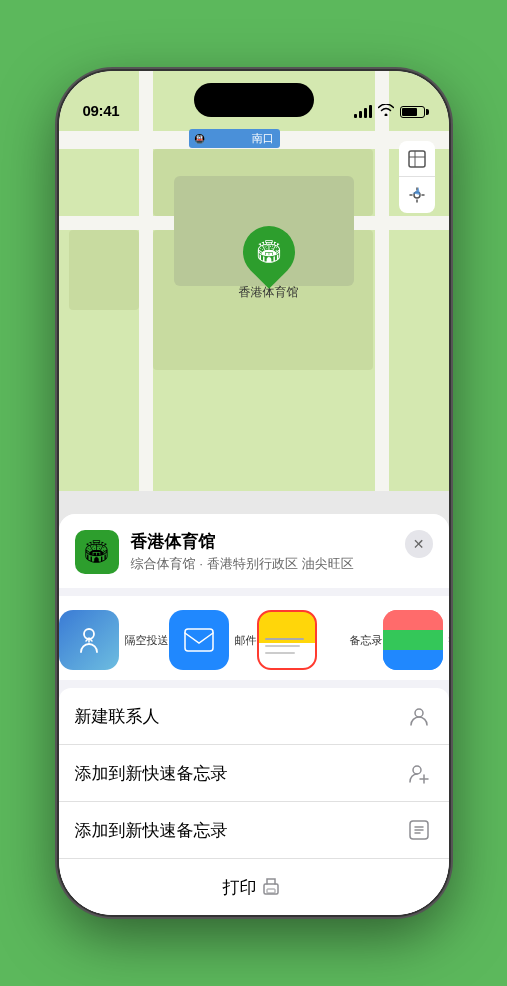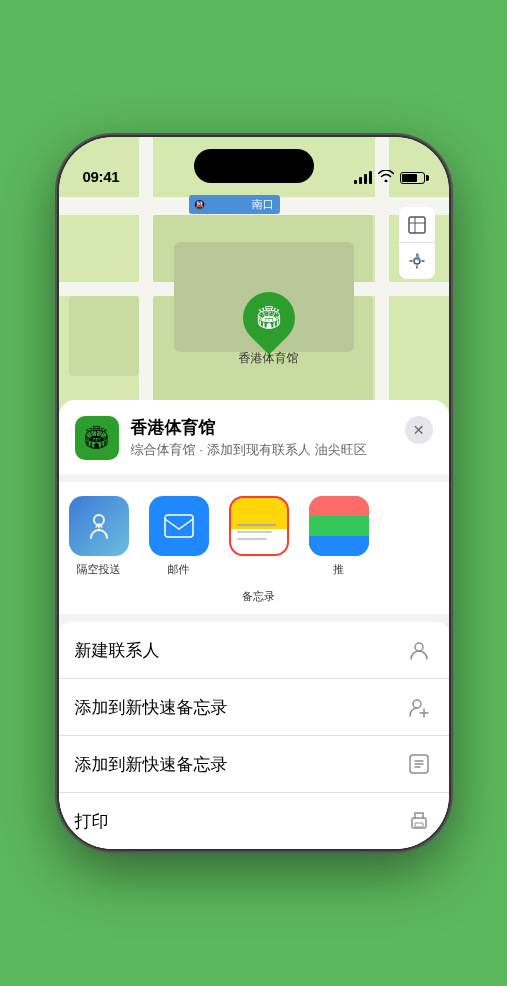--- a/index.html
+++ b/index.html
@@ -9,21 +9,21 @@
       height: 986px;
       background: #5cb85c;
       display: flex;
       align-items: center;
       justify-content: center;
       font-family: -apple-system, "PingFang SC", "Helvetica Neue", sans-serif;
     }
 
     .phone-frame {
       width: 390px;
-      height: 712px;
+      height: 844px;
       background: #000;
       border-radius: 54px;
       position: relative;
       overflow: hidden;
       box-shadow: 0 0 0 2px #333, 0 0 0 4px #555, 0 20px 60px rgba(0,0,0,0.5);
     }
 
     .phone-screen {
       position: absolute;
       top: 0; left: 0; right: 0; bottom: 0;
@@ -345,21 +345,21 @@
       padding: 14px 0 10px;
       display: flex;
       overflow-x: auto;
       scrollbar-width: none;
     }
 
     .share-row::-webkit-scrollbar { display: none; }
 
     .share-item {
       display: flex;
-      flex-direction: column;
+      flex-direction: row;
       align-items: center;
       gap: 6px;
       min-width: 80px;
       flex-shrink: 0;
     }
 
     .share-item-icon {
       width: 60px;
       height: 60px;
       border-radius: 14px;
@@ -529,21 +529,21 @@
         </div>
       </div>
     </div>
 
     <div class="bottom-sheet">
 
       <div class="place-header">
         <div class="place-icon">🏟</div>
         <div class="place-info">
           <div class="place-name">香港体育馆</div>
-          <div class="place-desc">综合体育馆 · 添加到现有联系人 油尖旺区</div>
+          <div class="place-desc">综合体育馆 · 香港特别行政区 油尖旺区</div>
         </div>
         <div class="close-btn">✕</div>
       </div>
 
       <div class="share-row">
 
         <div class="share-item share-item-airdrop">
           <div class="share-item-icon">
             <svg width="32" height="32" viewBox="0 0 32 32" fill="none">
               <circle cx="16" cy="10" r="5" stroke="white" stroke-width="1.8" fill="none"></circle>
@@ -622,21 +622,21 @@
           <div class="action-icon-right">
             <svg width="22" height="22" viewBox="0 0 22 22" fill="none">
               <rect x="2" y="2" width="18" height="18" rx="3" stroke="#8e8e93" stroke-width="1.5" fill="none"></rect>
               <line x1="7" y1="8" x2="15" y2="8" stroke="#8e8e93" stroke-width="1.5" stroke-linecap="round"></line>
               <line x1="7" y1="11" x2="15" y2="11" stroke="#8e8e93" stroke-width="1.5" stroke-linecap="round"></line>
               <line x1="7" y1="14" x2="12" y2="14" stroke="#8e8e93" stroke-width="1.5" stroke-linecap="round"></line>
             </svg>
           </div>
         </div>
 
-        <div class="action-item" style="border-bottom:none;">
+        <div class="action-item" style="border-bottom:none;justify-content:center;">
           <span class="action-label">打印</span>
           <div class="action-icon-right">
             <svg width="22" height="22" viewBox="0 0 22 22" fill="none">
               <rect x="4" y="8" width="14" height="10" rx="1.5" stroke="#8e8e93" stroke-width="1.5" fill="none"></rect>
               <path d="M7 8V3h8v5" stroke="#8e8e93" stroke-width="1.5" stroke-linecap="round" fill="none"></path>
               <rect x="7" y="13" width="8" height="4" rx="0.5" stroke="#8e8e93" stroke-width="1" fill="none"></rect>
             </svg>
           </div>
         </div>
 

